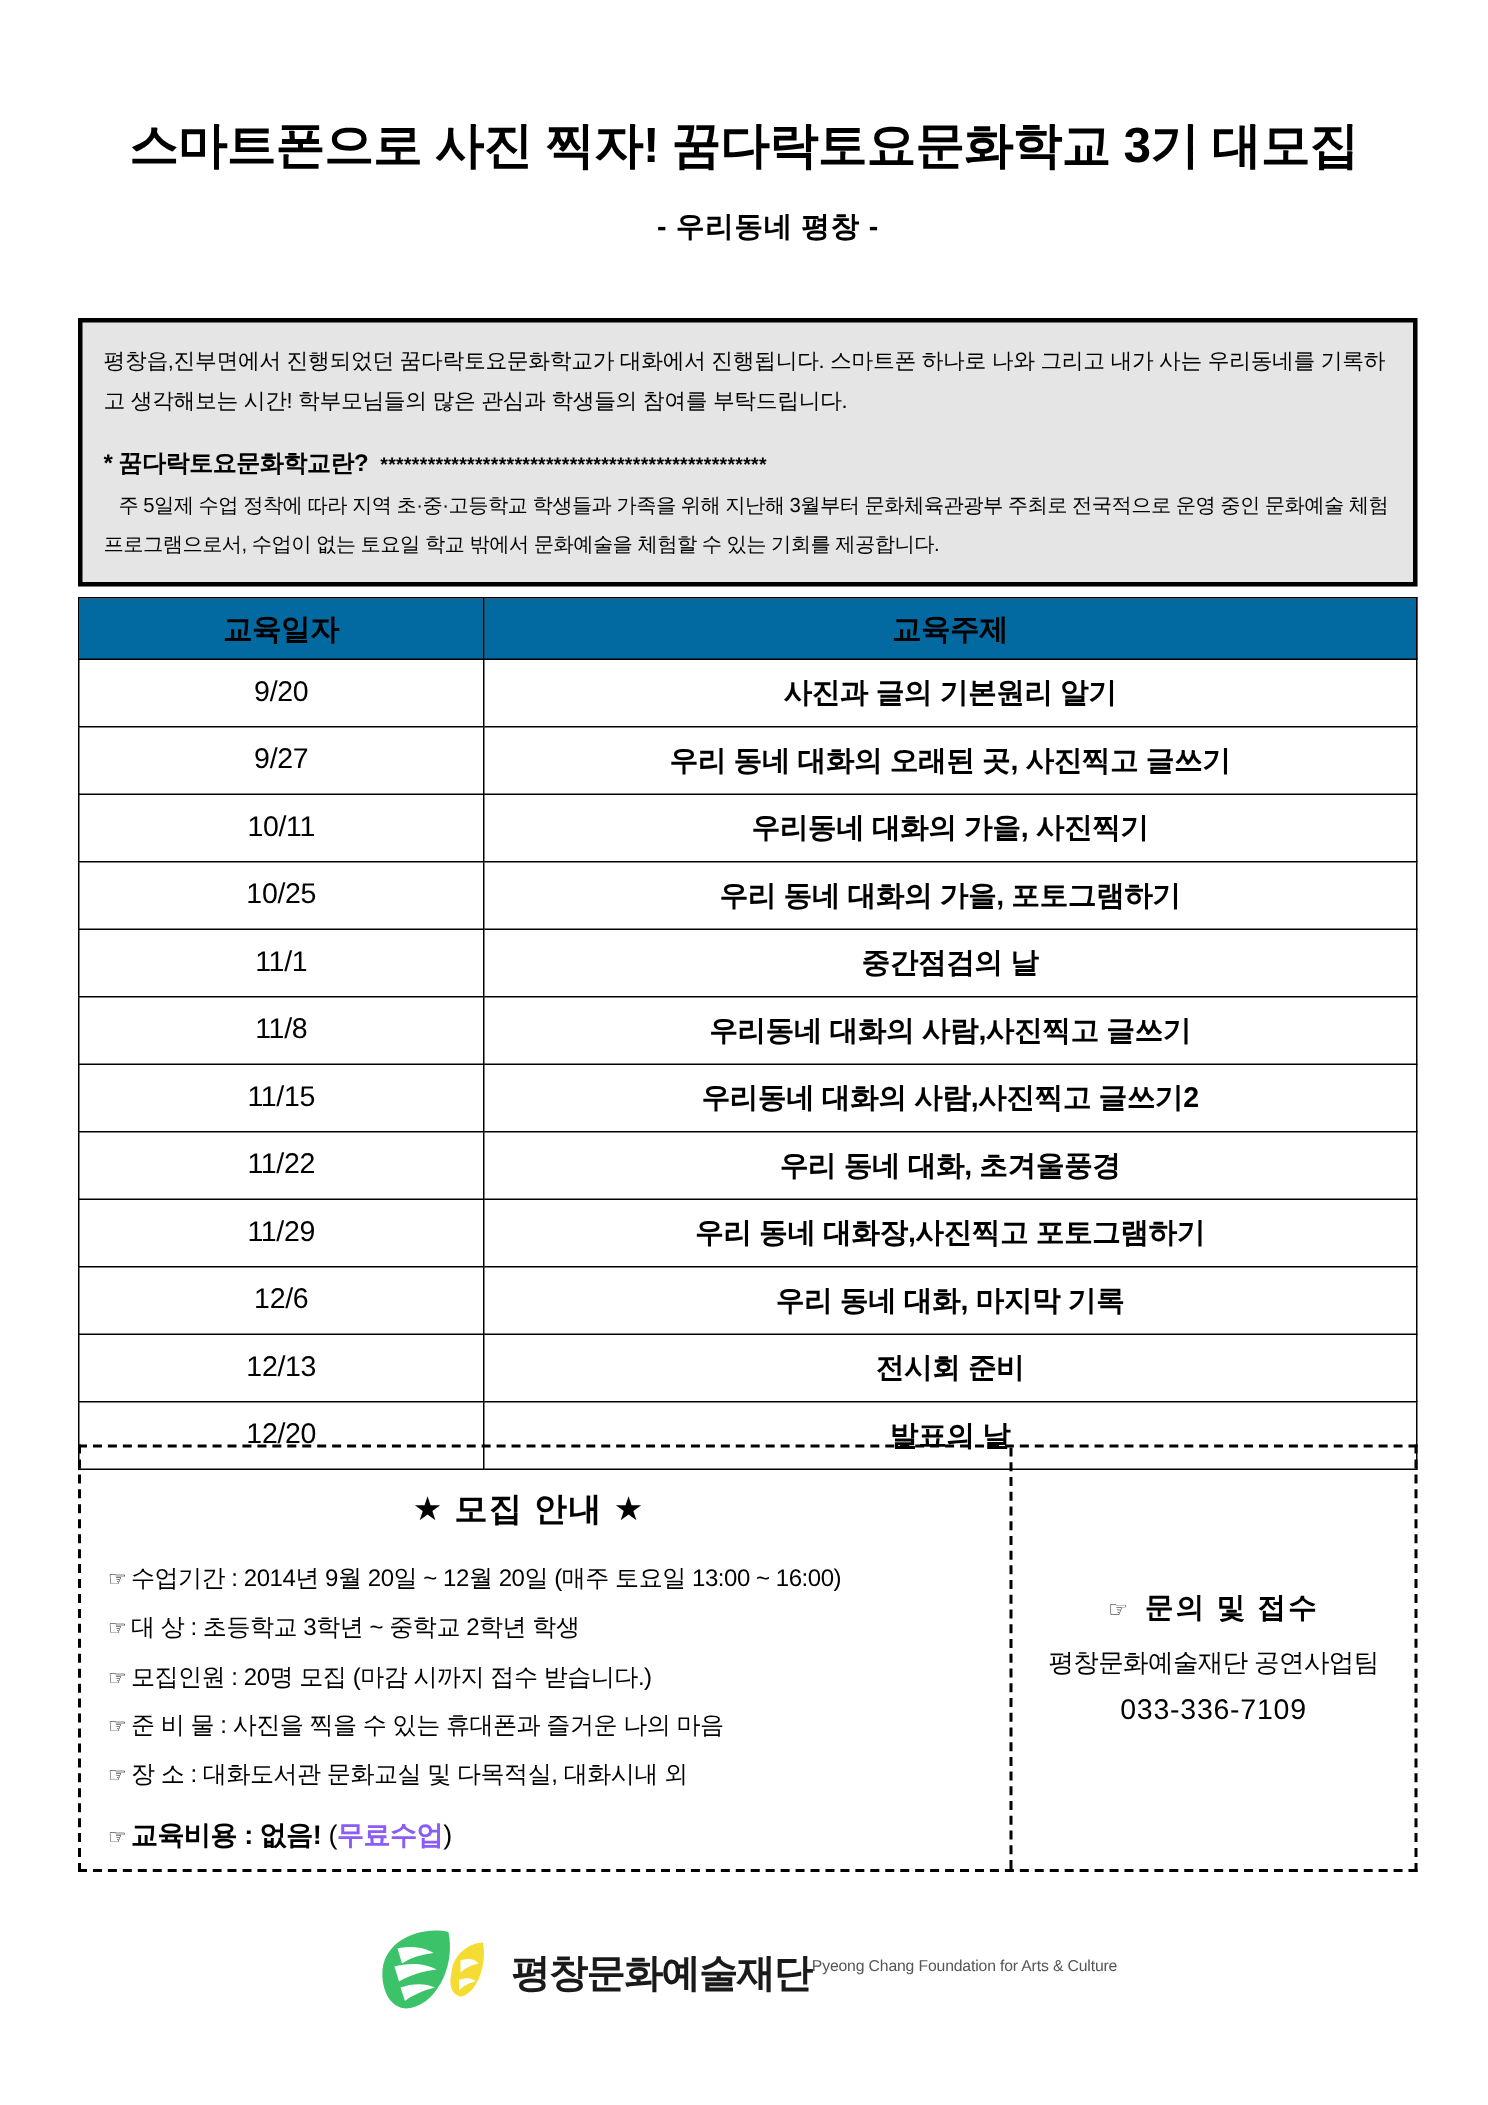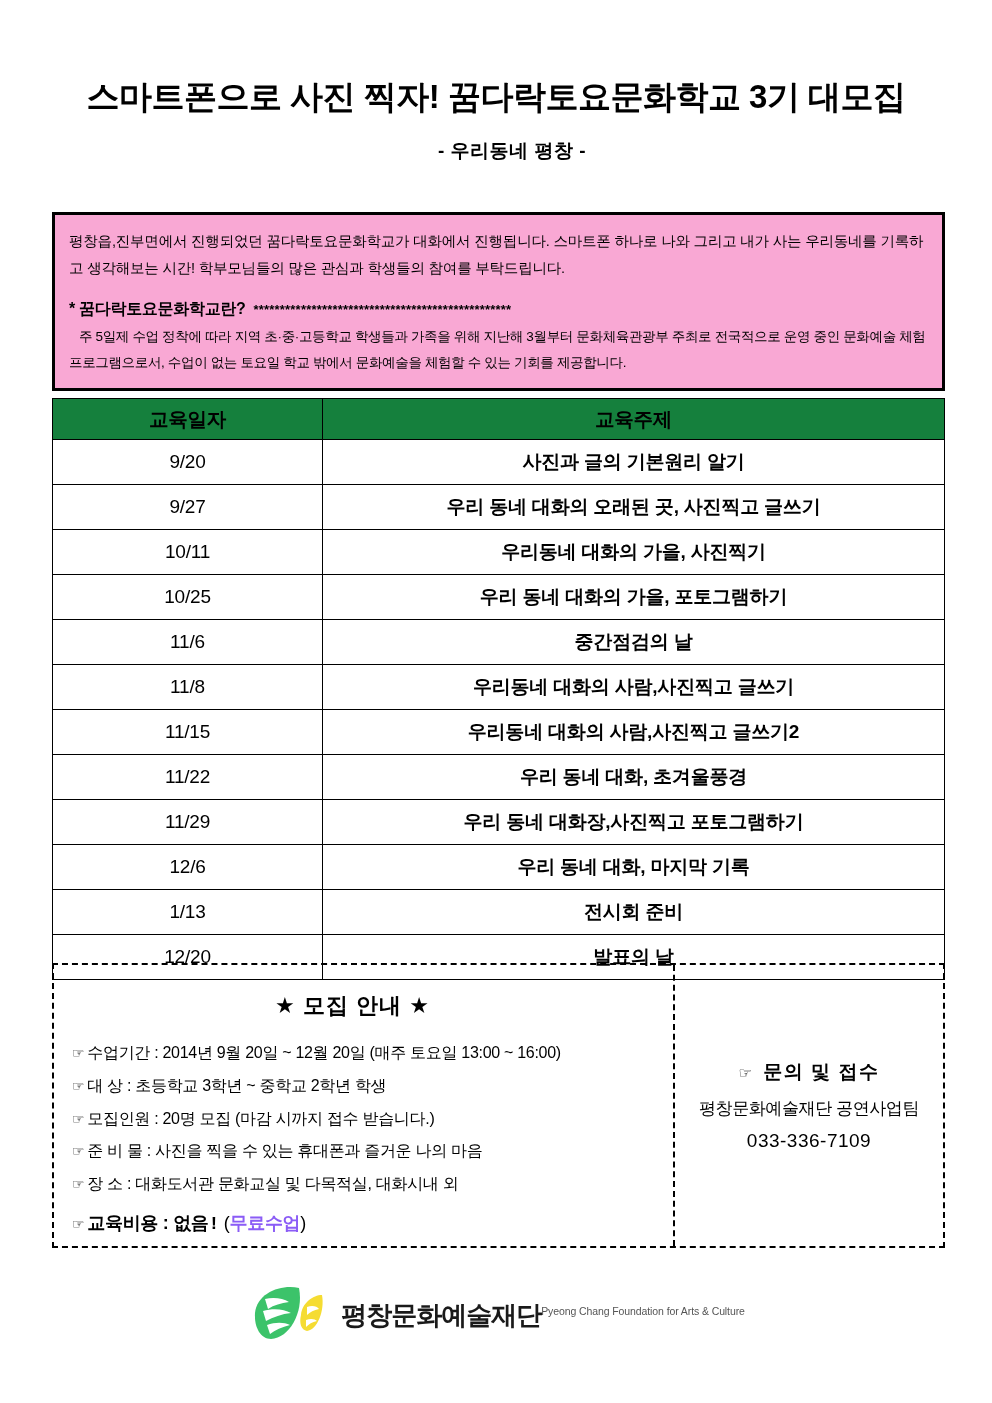--- a/index.html
+++ b/index.html
@@ -48,21 +48,21 @@
 
   
   .intro-box {
     position: absolute;
     left: 52px;
     top: 212px;
     width: 893px;
     box-sizing: border-box;
     border: 3px solid #000000;
     padding: 13px 14px 12px 14px;
-    background: #f9a8d4;
+    background: #e5e5e5;
   }
   .intro-p {
     font-size: 14.5px;
     line-height: 1.85;
     margin: 0;
     letter-spacing: -0.2px;
   }
   .intro-heading-row {
     display: flex;
     align-items: baseline;
@@ -106,21 +106,21 @@
   .schedule-table td {
     border: 1.6px solid #000000;
     text-align: center;
     vertical-align: middle;
     height: 42px;
     font-size: 19px;
     font-weight: bold;
     letter-spacing: -0.2px;
   }
   .schedule-table thead th {
-    background: #15803d;
+    background: #0369a1;
     font-size: 19.5px;
     height: 38px;
   }
   .col-date { width: 270px; }
   .col-topic { width: auto; }
   .schedule-table td.date-cell {
     font-size: 19px;
     font-weight: normal;
   }
   .schedule-table td.topic-cell {
@@ -172,21 +172,21 @@
   .hand {
     font-size: 14px;
     padding-right: 3px;
   }
   .recruit-line.fee {
     font-size: 18px;
     font-weight: bold;
     padding-top: 4px;
   }
   .fee-label { font-weight: bold; }
-  .fee-value { font-weight: bold; font-family: Liberation Mono, monospace; }
+  .fee-value { font-weight: bold; }
   .fee-free {
     color: #8b5cf6;
     font-weight: bold;
   }
   .fee-paren { font-weight: normal; }
 
   .contact-title {
     font-size: 19px;
     font-weight: bold;
     letter-spacing: 1.5px;
@@ -284,21 +284,21 @@
         </tr>
         <tr>
           <td class="date-cell">10/11</td>
           <td class="topic-cell">우리동네 대화의 가을, 사진찍기</td>
         </tr>
         <tr>
           <td class="date-cell">10/25</td>
           <td class="topic-cell">우리 동네 대화의 가을, 포토그램하기</td>
         </tr>
         <tr>
-          <td class="date-cell">11/6</td>
+          <td class="date-cell">11/1</td>
           <td class="topic-cell">중간점검의 날</td>
         </tr>
         <tr>
           <td class="date-cell">11/8</td>
           <td class="topic-cell">우리동네 대화의 사람,사진찍고 글쓰기</td>
         </tr>
         <tr>
           <td class="date-cell">11/15</td>
           <td class="topic-cell">우리동네 대화의 사람,사진찍고 글쓰기2</td>
         </tr>
@@ -308,21 +308,21 @@
         </tr>
         <tr>
           <td class="date-cell">11/29</td>
           <td class="topic-cell">우리 동네 대화장,사진찍고 포토그램하기</td>
         </tr>
         <tr>
           <td class="date-cell">12/6</td>
           <td class="topic-cell">우리 동네 대화, 마지막 기록</td>
         </tr>
         <tr>
-          <td class="date-cell">1/13</td>
+          <td class="date-cell">12/13</td>
           <td class="topic-cell">전시회 준비</td>
         </tr>
         <tr>
           <td class="date-cell">12/20</td>
           <td class="topic-cell">발표의 날</td>
         </tr>
       </tbody>
   </table>
 
   <div class="bottom-box">

